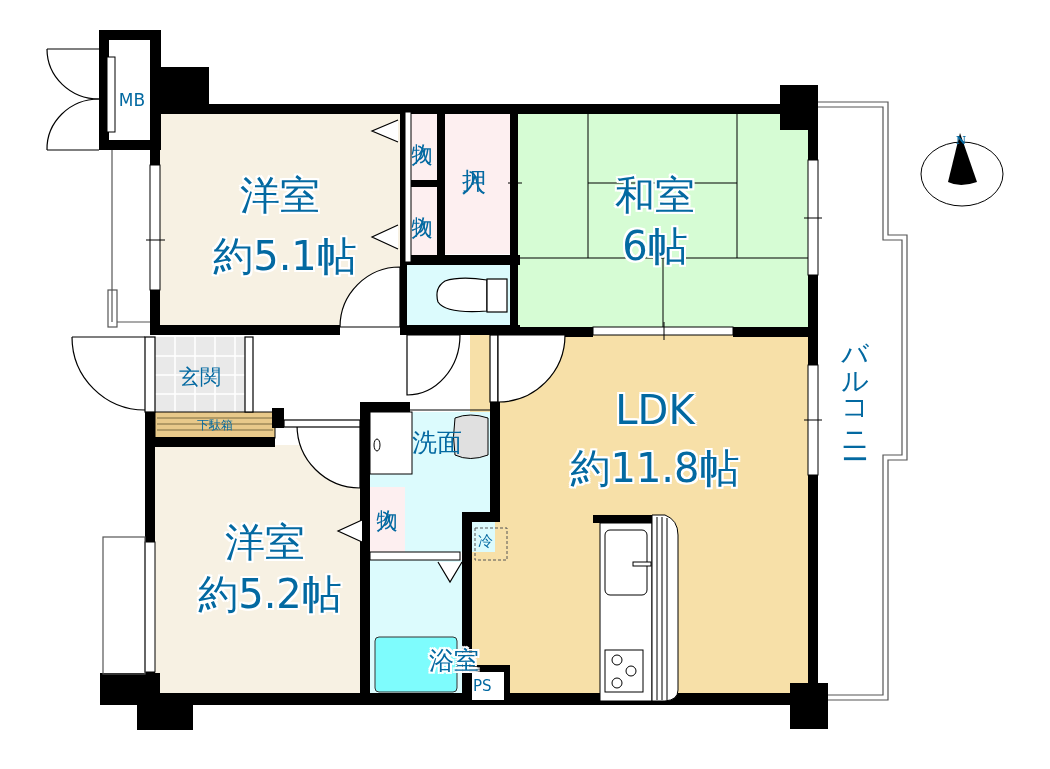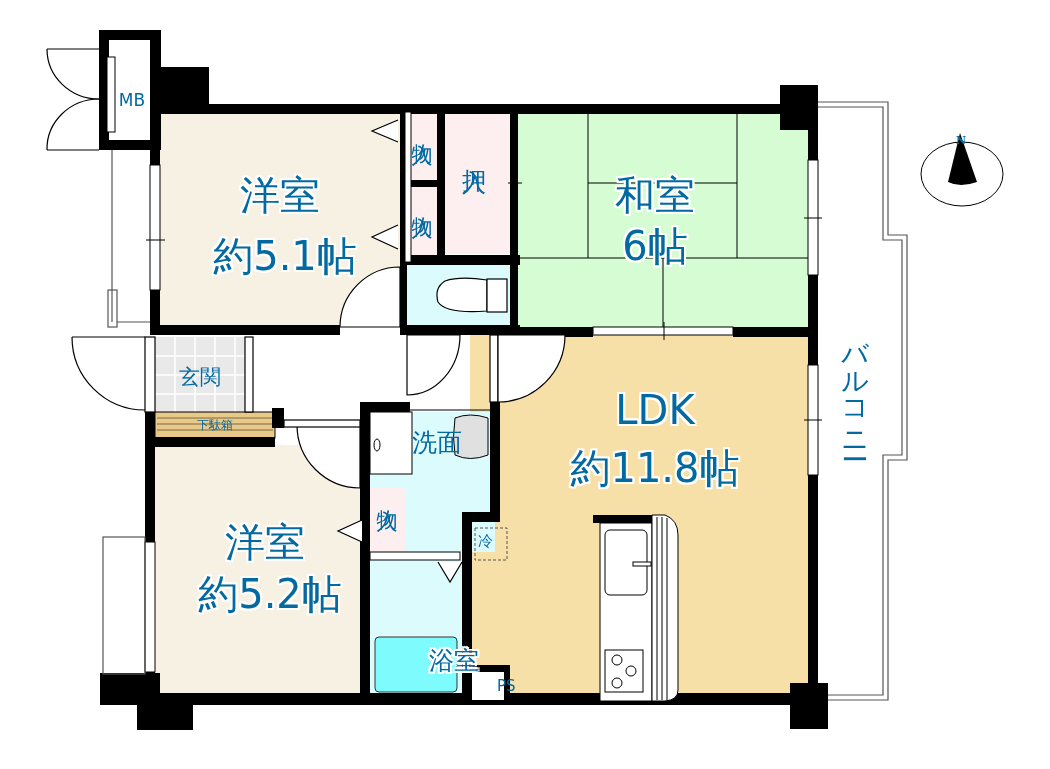--- a/index.html
+++ b/index.html
@@ -222,13 +222,13 @@
 <div class="lbl big" style="left:575px;top:390px;width:160px;">LDK</div>
 <div class="lbl big" style="left:555px;top:448px;width:200px;">約11.8帖</div>
 
 <div class="lbl sm vert" style="left:376px;top:493px;text-shadow:none;">物入</div>
 <div class="lbl sm" style="left:478px;top:534px;font-size:15px;text-shadow:none;">冷</div>
 
 <div class="lbl big" style="left:190px;top:522px;width:150px;">洋室</div>
 <div class="lbl big" style="left:180px;top:574px;width:180px;">約5.2帖</div>
 
 <div class="lbl mid" style="left:383px;top:648px;font-size:25px;margin-left:46px;">浴室</div>
-<div class="lbl sm" style="left:473px;top:679px;font-size:15px;text-shadow:none;margin-left:24px;">PS</div>
+<div class="lbl sm" style="left:473px;top:679px;font-size:15px;text-shadow:none;">PS</div>
 
 </body></html>

